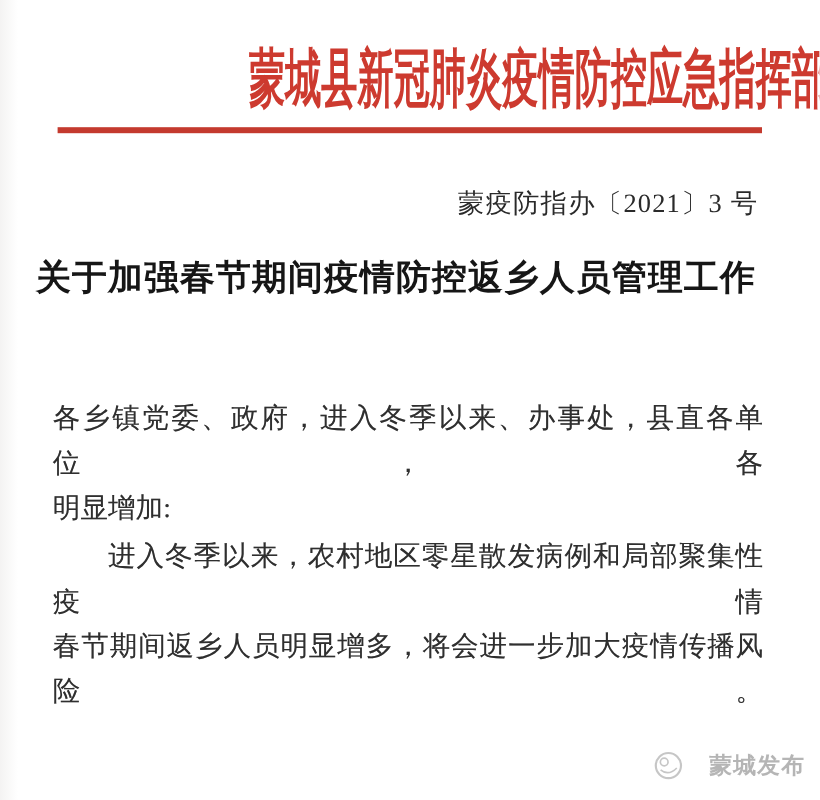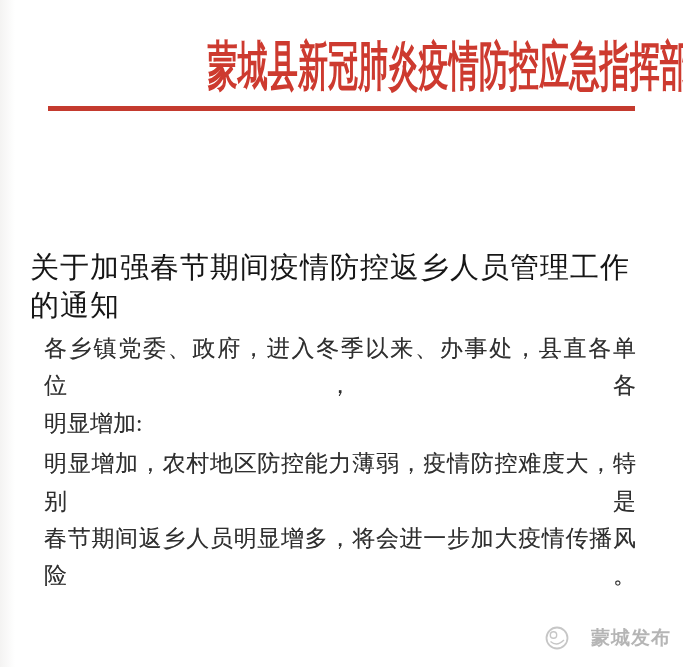--- a/index.html
+++ b/index.html
@@ -53,25 +53,24 @@
     color: #2a2a2a;
     letter-spacing: 1px;
   }
   .doc-title {
     position: absolute;
     top: 213px;
     left: 30px;
     right: 30px;
     text-align: center;
     font-size: 29px;
-    font-weight: normal;
+    font-weight: bold;
     line-height: 38px;
     color: #161616;
     letter-spacing: 1px;
-    margin-top: 35px;
   }
   .body-block {
     position: absolute;
     top: 330px;
     left: 44px;
     width: 592px;
     font-size: 23px;
     line-height: 37.4px;
     color: #2f2f2f;
     text-shadow: 0 0 0.4px rgba(40,40,40,0.4);
@@ -102,33 +101,33 @@
 <div class="page">
 
   <div class="scan-edge"></div>
 
   <div class="issuer-banner">
     <span class="squeeze">蒙城县新冠肺炎疫情防控应急指挥部办公室</span>
   </div>
 
   <div class="red-rule"></div>
 
+  <div class="doc-number">蒙疫防指办〔2021〕3 号</div>
 
   <div class="doc-title">
       <div class="tline">关于加强春节期间疫情防控返乡人员管理工作</div>
-      <div class="tline">的通知</div>
     </div>
 
   <div class="body-block">
     <div class="para">
         <div class="tline fill">各乡镇党委、政府，进入冬季以来、办事处，县直各单位，各</div>
         <div class="tline">明显增加:</div>
       </div>
     <div class="para para-main">
-        <div class="tline fill">明显增加，农村地区防控能力薄弱，疫情防控难度大，特别是</div>
+        <div class="tline fill indent">进入冬季以来，农村地区零星散发病例和局部聚集性疫情</div>
         <div class="tline fill">春节期间返乡人员明显增多，将会进一步加大疫情传播风险。</div>
       </div>
   </div>
 
   <div class="watermark">
     <span>
       <svg width="26" height="26" viewBox="0 0 26 26">
         <circle cx="13" cy="13" r="10.5" fill="none" stroke="#bdbdbd" stroke-width="1.8"></circle>
         <circle cx="9.5" cy="10" r="3.2" fill="none" stroke="#bdbdbd" stroke-width="1.4"></circle>
         <path d="M6.5 16.5 Q13 22 20 15" fill="none" stroke="#bdbdbd" stroke-width="1.4"></path>

